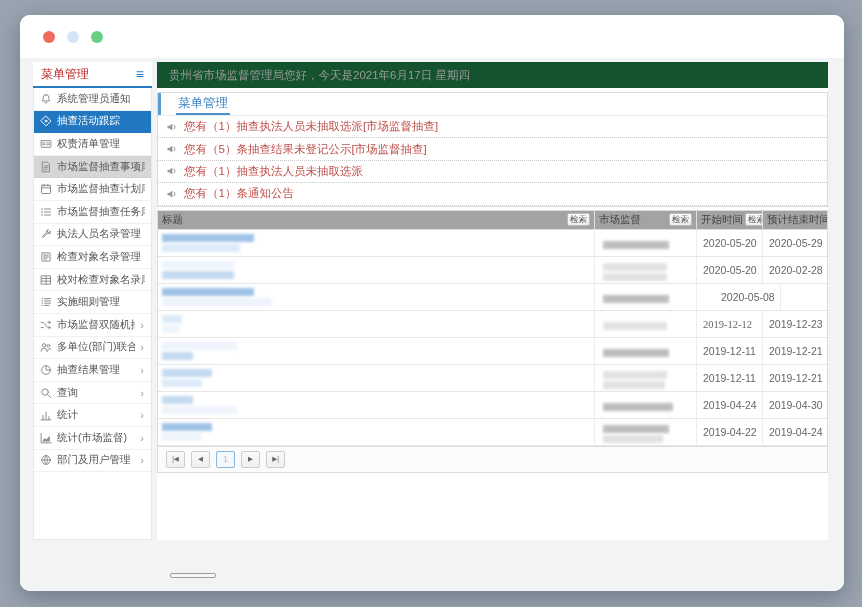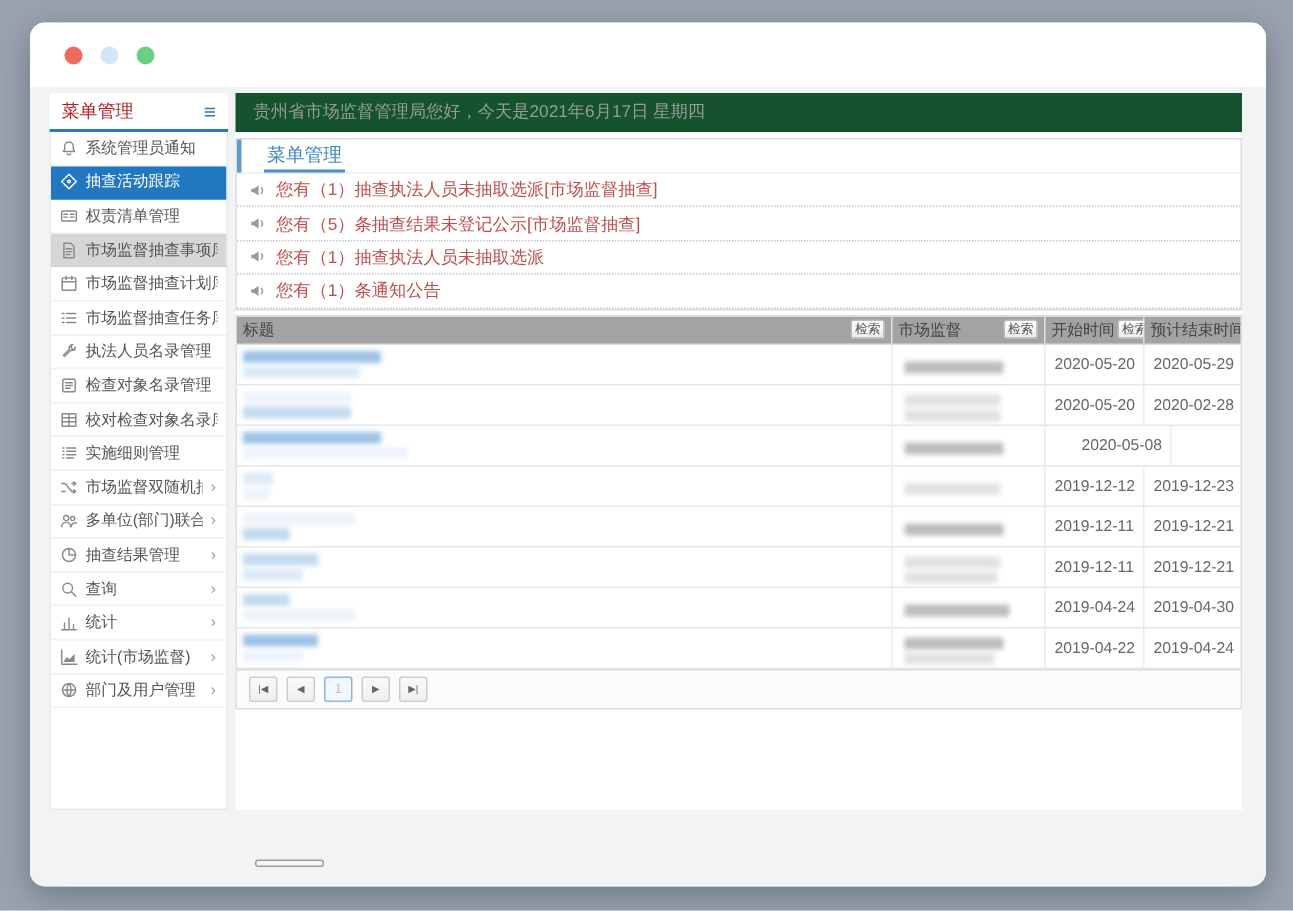--- a/index.html
+++ b/index.html
@@ -363,21 +363,21 @@
                   <div class="td dates" style="width: 75px; margin-top: 32px;">2020-06-05</div>
                 </div>
                 <div class="tr">
                   <div class="td title-cell" style="width: 437px;">
                     <div class="blurline b-faint" style="width: 20px;"></div>
                     <div class="blurline b-ghost" style="width: 18px;"></div>
                   </div>
                   <div class="td dept-cell" style="width: 102px;">
                     <div class="blurline g-light" style="width: 64px;"></div>
                   </div>
-                  <div class="td dates" style="width: 66px;">2019-12-12</div>
+                  <div class="td dates" style="width: 66px; font-family: Liberation Serif, serif;">2019-12-12</div>
                   <div class="td dates" style="width: 75px;">2019-12-23</div>
                 </div>
                 <div class="tr">
                   <div class="td title-cell" style="width: 437px;">
                     <div class="blurline b-ghost" style="width: 75px;"></div>
                     <div class="blurline b-med" style="width: 31px;"></div>
                   </div>
                   <div class="td dept-cell" style="width: 102px;">
                     <div class="blurline g-strong" style="width: 66px;"></div>
                   </div>

